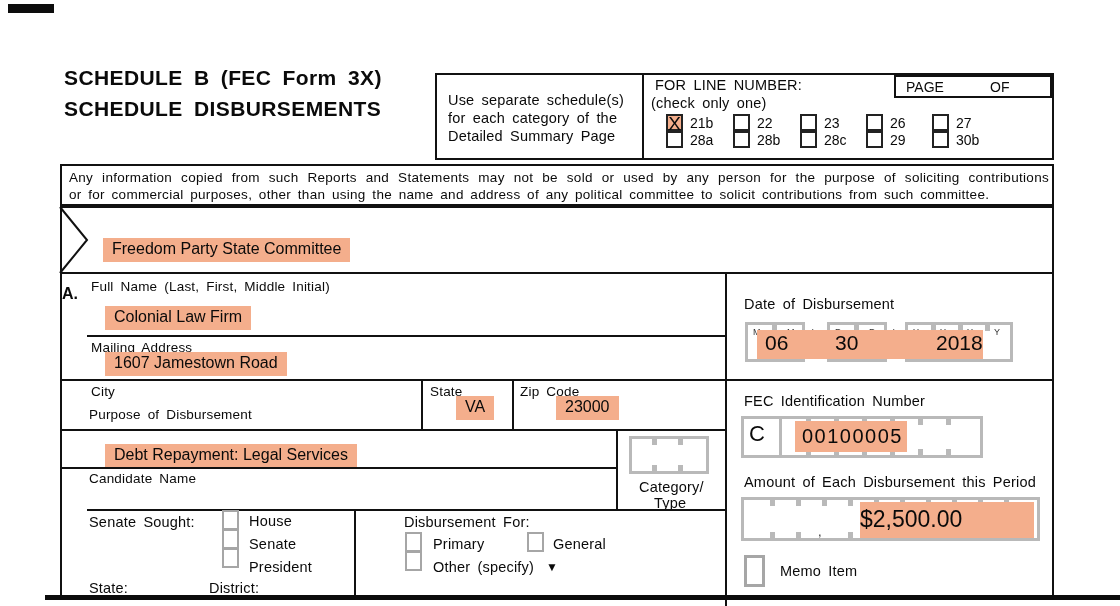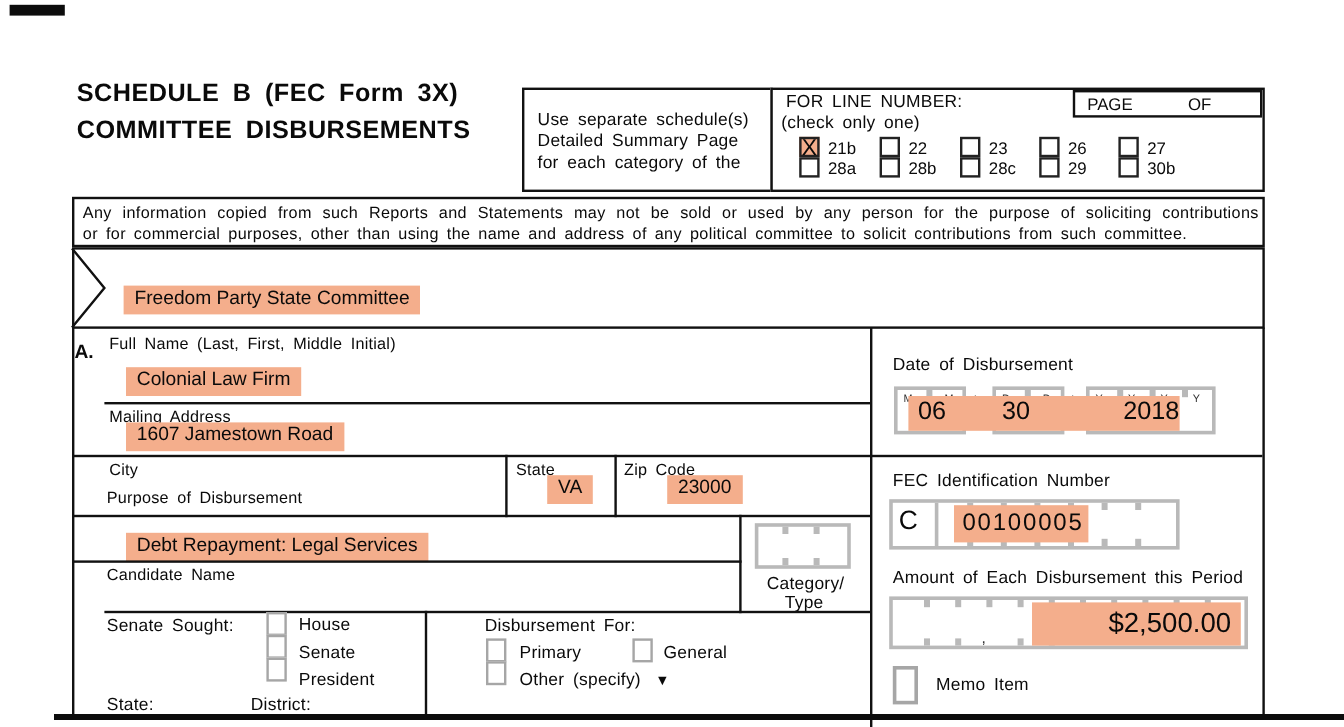--- a/index.html
+++ b/index.html
@@ -33,26 +33,26 @@
   .sep{position:absolute;font-size:13px;color:#333}
 </style>
 </head>
 <body>
 
 <div id="page">
 
   <div class="abs" style="left:8px;top:4px;width:46px;height:9px;background:#0c0c0c"></div>
 
   <div class="abs t-title" style="left:64px;top:66px">SCHEDULE B  (FEC Form 3X)</div>
-  <div class="abs t-title" style="left:64px;top:97px">COMMITTEE DISBURSEMENTS</div>
+  <div class="abs t-title" style="left:64px;top:97px">SCHEDULE DISBURSEMENTS</div>
 
   <div class="abs box" style="left:435px;top:73px;width:209px;height:87px">
     <div class="lbl2" style="margin:17px 0 0 11px">Use separate schedule(s)</div>
+    <div class="lbl2" style="margin:2px 0 0 11px">for each category of the</div>
     <div class="lbl2" style="margin:2px 0 0 11px">Detailed Summary Page</div>
-    <div class="lbl2" style="margin:2px 0 0 11px">for each category of the</div>
   </div>
 
   <div class="abs box" style="left:642px;top:73px;width:412px;height:87px"></div>
   <div class="abs lbl2" style="left:655px;top:77px">FOR LINE NUMBER:</div>
   <div class="abs lbl2" style="left:651px;top:95px">(check only one)</div>
 
   <div class="abs box" style="left:894px;top:75px;width:158px;height:23px">
     <span class="lnlbl abs" style="left:10px;top:2px">PAGE</span>
     <span class="lnlbl abs" style="left:94px;top:2px">OF</span>
   </div>
@@ -224,20 +224,20 @@
   <div class="tk" style="left:978px;top:500px"></div>
   <div class="tk" style="left:1004px;top:500px"></div>
   <div class="tk" style="left:770px;top:532px"></div>
   <div class="tk" style="left:796px;top:532px"></div>
   <div class="tk" style="left:848px;top:532px"></div>
   <div class="tk" style="left:874px;top:532px"></div>
   <div class="sep" style="left:818px;top:524px">,</div>
   <div class="sep" style="left:898px;top:524px">,</div>
   <div class="sep" style="left:976px;top:520px">.</div>
   <div class="abs" style="left:860px;top:502px;width:174px;height:36px;background:var(--hl)"></div>
-  <div class="abs" style="left:860px;top:506px;width:166px;font-size:23px;text-align:right">$2,500.00</div>
+  <div class="abs" style="left:860px;top:506px;width:166px;font-size:23px;text-align:left">$2,500.00</div>
 
   <div class="abs cb-gray" style="left:744px;top:555px;width:21px;height:32px;border-width:3px"></div>
   <div class="abs lbl2" style="left:780px;top:563px">Memo Item</div>
 
   <div class="abs thick" style="left:45px;top:595px;width:1075px"></div>
 
 </div>
 
 </body></html>

